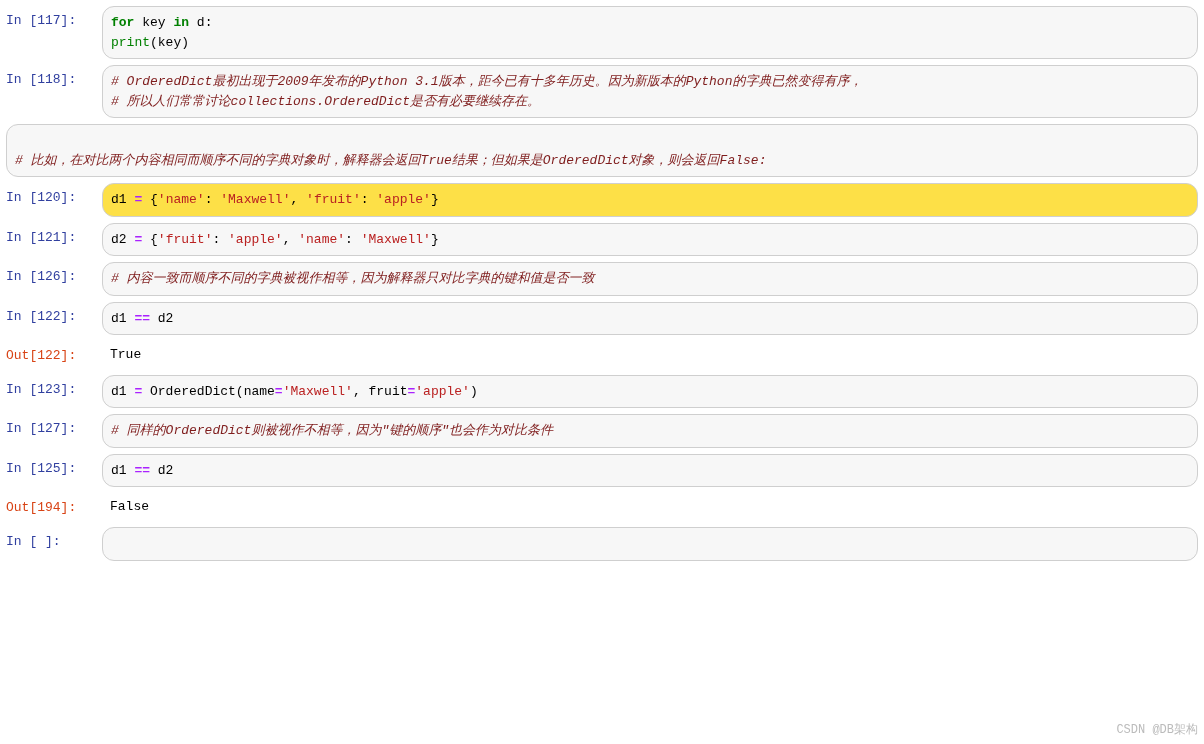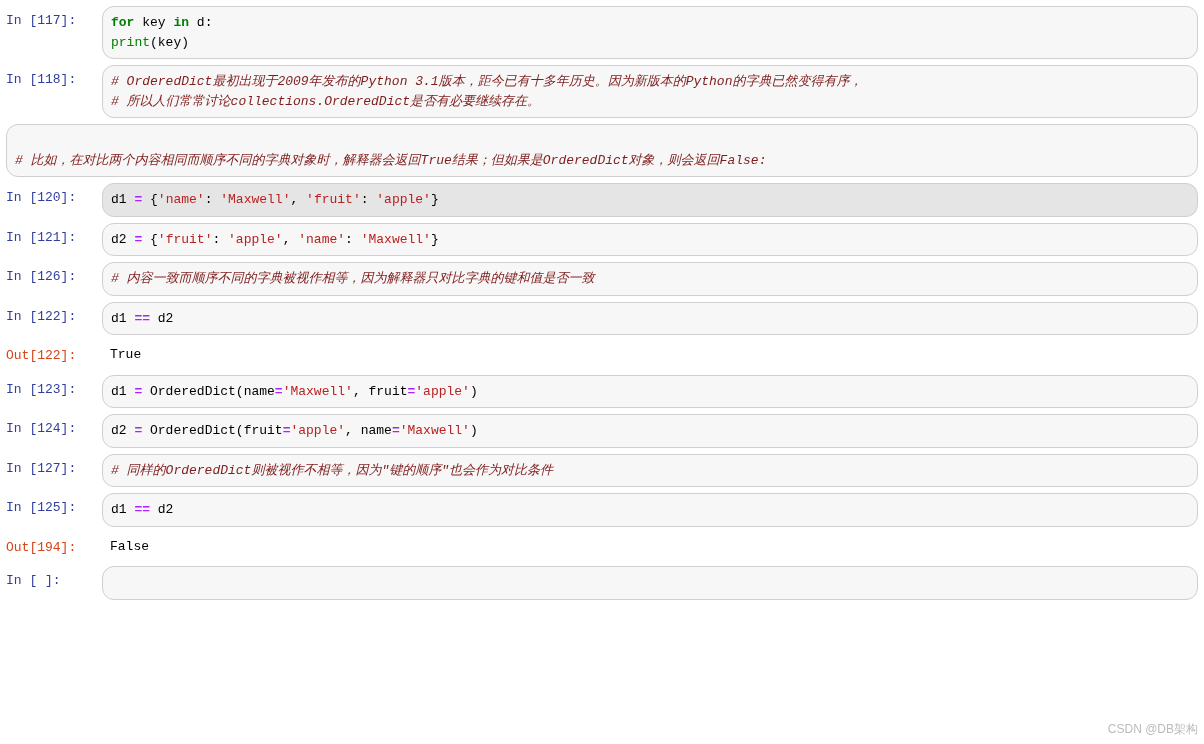--- a/index.html
+++ b/index.html
@@ -1,29 +1,29 @@
 <!DOCTYPE html>
 <html><head>
 <meta charset="utf-8">
 <style>
 body{margin:0;background:#fff;font-family:Menlo,Monaco,Consolas,"Courier New",monospace;font-size:13px;color:#000;padding:6px}
 .cell{display:flex;margin-bottom:6px}
 .prompt{width:88px;min-width:88px;padding:6px 8px 0 0;font-family:inherit;font-size:13px;line-height:1.4}
 .prompt.in{color:#303F9F}
 .prompt.out{color:#D84315}
 .input-area{flex:1;background:#f7f7f7;border:1px solid #cfcfcf;border-radius:12px;padding:6px 8px;line-height:1.5}
-.input-area.selected{background:#e5e5e5}
+.input-area.selected{background:#fde047}
 .input-area.empty{min-height:20px}
 .output-area{flex:1;padding:4px 8px;line-height:1.5;white-space:pre}
 .kw{color:#008000;font-weight:bold}
 .builtin{color:#008000}
 .op{color:#AA22FF;font-weight:bold}
 .str{color:#BA2121}
 .cmt{color:#7f1d1d;font-style:italic}
-.watermark{position:fixed;right:6px;bottom:6px;font-size:12px;color:#bbb;font-family:Liberation Sans, sans-serif;pointer-events:none;letter-spacing:0}
+.watermark{position:fixed;right:6px;bottom:6px;font-size:12px;color:#bbb;font-family:Liberation Mono, monospace;pointer-events:none;letter-spacing:0}
 </style>
 </head>
 <body>
 
 <div id="notebook">
     <div class="cell">
       <div class="prompt in">In&nbsp;[117]:</div>
       <div class="input-area"><span class="kw">for</span><span> </span><span>key</span><span> </span><span class="kw">in</span><span> </span><span>d:</span><br><span>    </span><span class="builtin">print</span><span>(key)</span></div>
     </div>
     <div class="cell">
@@ -51,24 +51,20 @@
     </div>
     <div class="cell">
       <div class="prompt out">Out[122]:</div>
       <div class="output-area">True</div>
     </div>
     <div class="cell">
       <div class="prompt in">In&nbsp;[123]:</div>
       <div class="input-area"><span>d1 </span><span class="op">=</span><span> OrderedDict(name</span><span class="op">=</span><span class="str">'Maxwell'</span><span>, fruit</span><span class="op">=</span><span class="str">'apple'</span><span>)</span></div>
     </div>
     <div class="cell">
-      <div class="prompt in">In&nbsp;[124]:</div>
-      <div class="input-area"><span>d2 </span><span class="op">=</span><span> OrderedDict(fruit</span><span class="op">=</span><span class="str">'apple'</span><span>, name</span><span class="op">=</span><span class="str">'Maxwell'</span><span>)</span></div>
-    </div>
-    <div class="cell">
       <div class="prompt in">In&nbsp;[127]:</div>
       <div class="input-area"><span class="cmt"># 同样的OrderedDict则被视作不相等，因为"键的顺序"也会作为对比条件</span></div>
     </div>
     <div class="cell">
       <div class="prompt in">In&nbsp;[125]:</div>
       <div class="input-area"><span>d1 </span><span class="op">==</span><span> d2</span></div>
     </div>
     <div class="cell">
       <div class="prompt out">Out[194]:</div>
       <div class="output-area">False</div>

